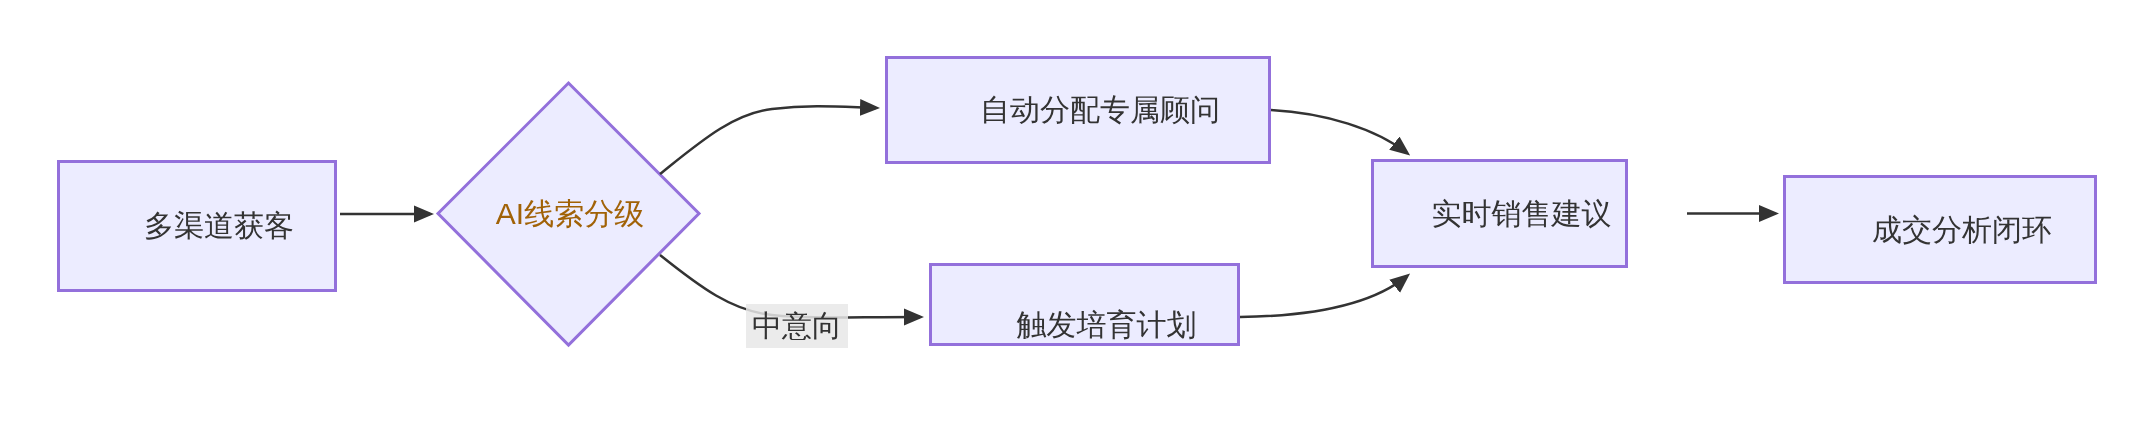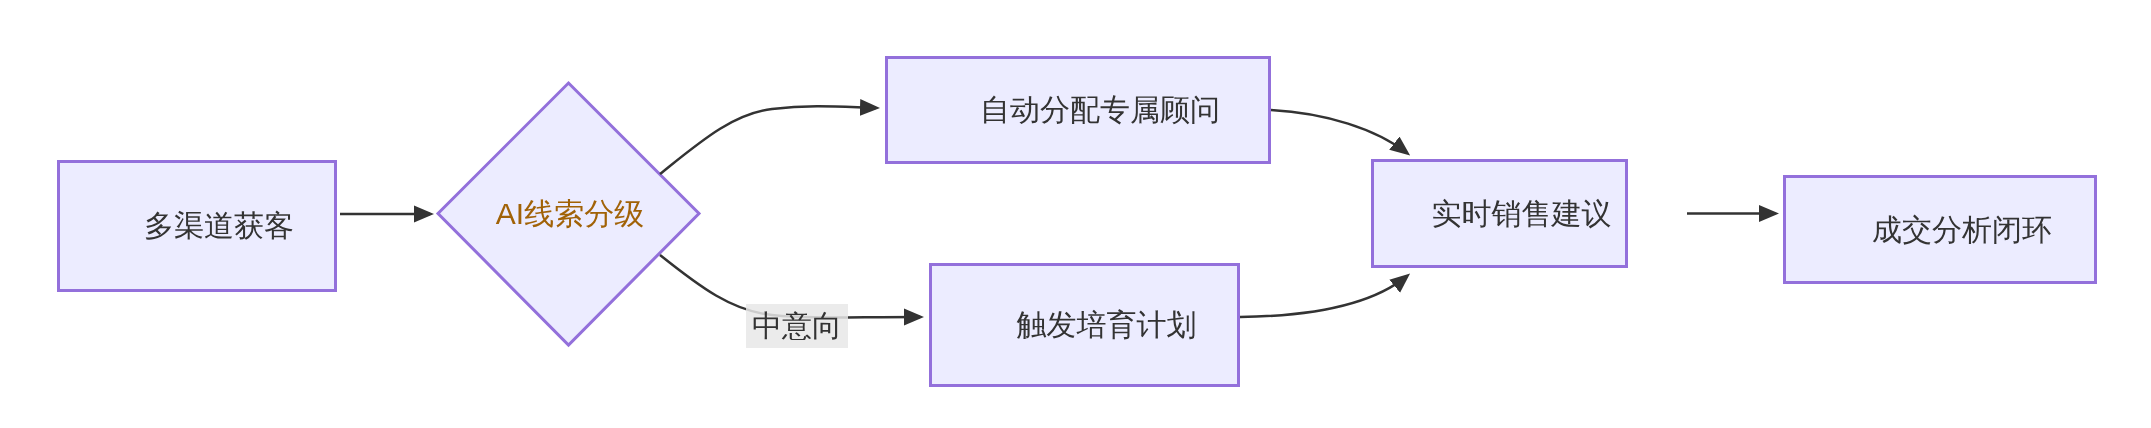--- a/index.html
+++ b/index.html
@@ -78,21 +78,21 @@
   </svg>
 
   <div class="node" style="left:57px; top:160px; width:280px; height:132px;">
     <span>多渠道获客</span>
   </div>
 
   <div class="node" style="left:885px; top:56px; width:386px; height:108px;">
     <span>自动分配专属顾问</span>
   </div>
 
-  <div class="node" style="left:929px; top:263px; width:311px; height:124px;">
+  <div class="node" style="left:929px; top:263px; width:311px; height:83px;align-items:flex-end;">
     <span>触发培育计划</span>
   </div>
 
   <div class="node" style="left:1371px; top:159px; width:257px; height:109px;">
     <span>实时销售建议</span>
   </div>
 
   <div class="node" style="left:1783px; top:175px; width:314px; height:109px;">
     <span>成交分析闭环</span>
   </div>

